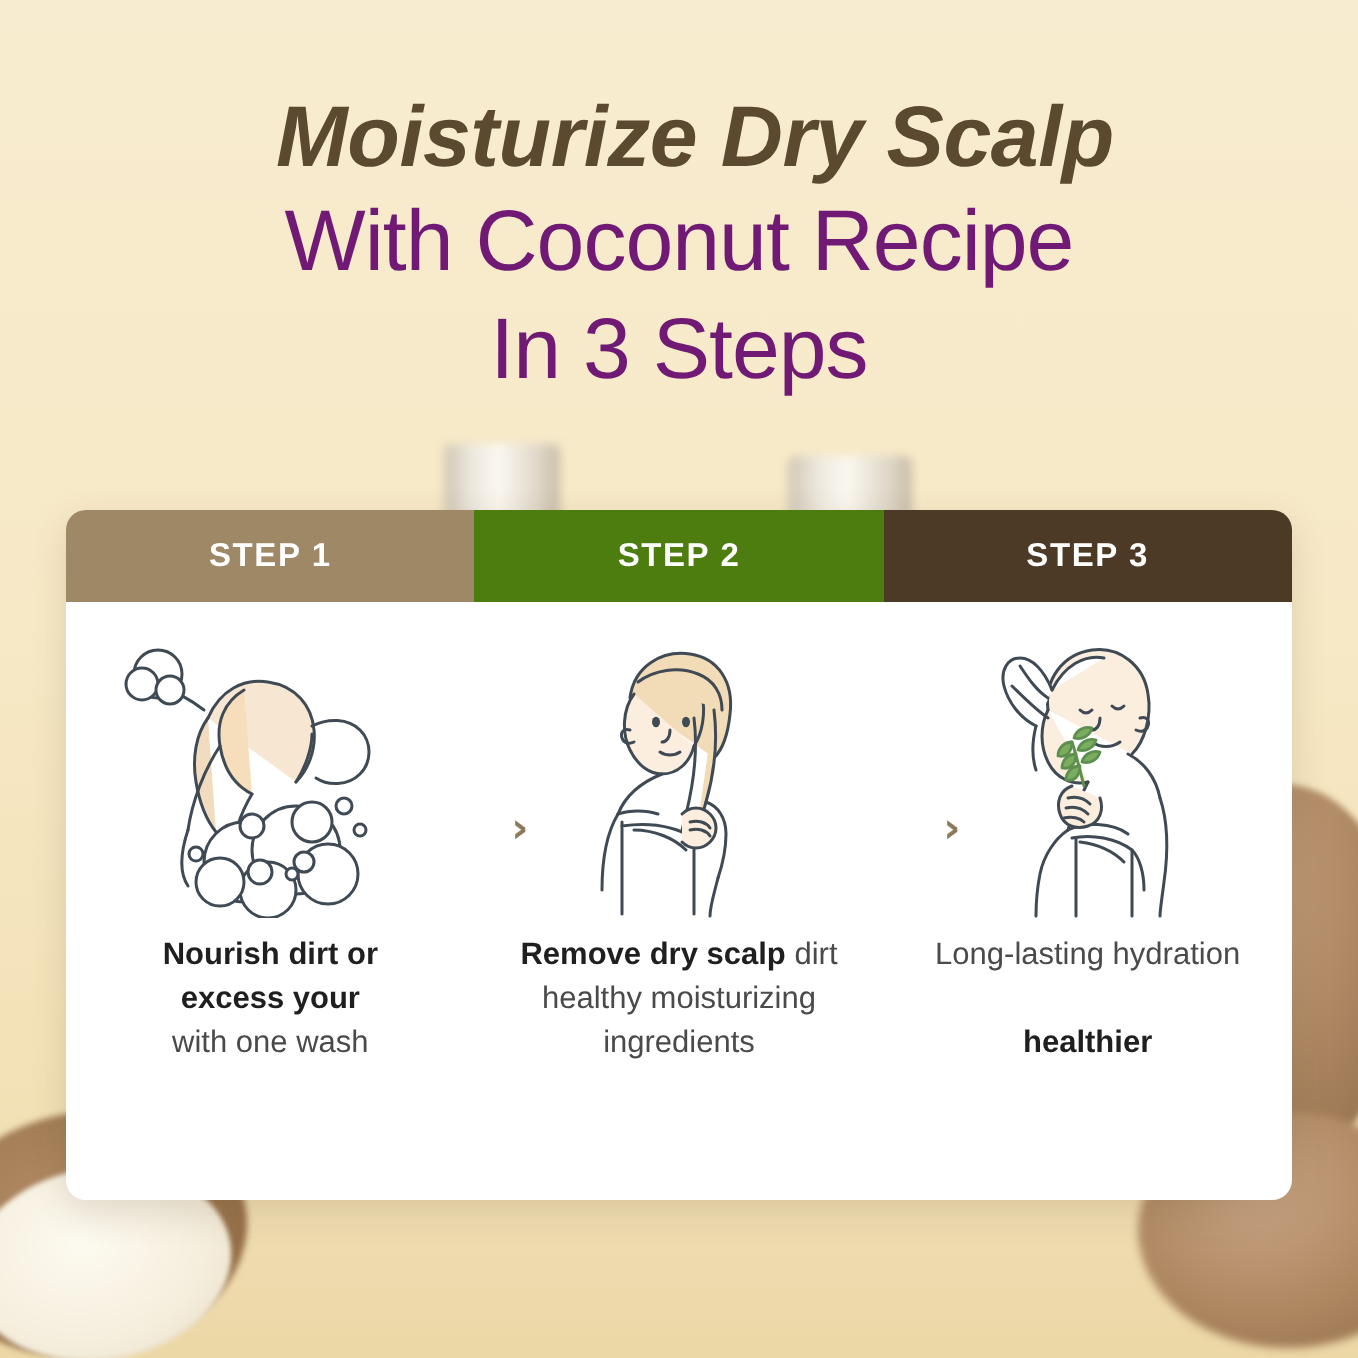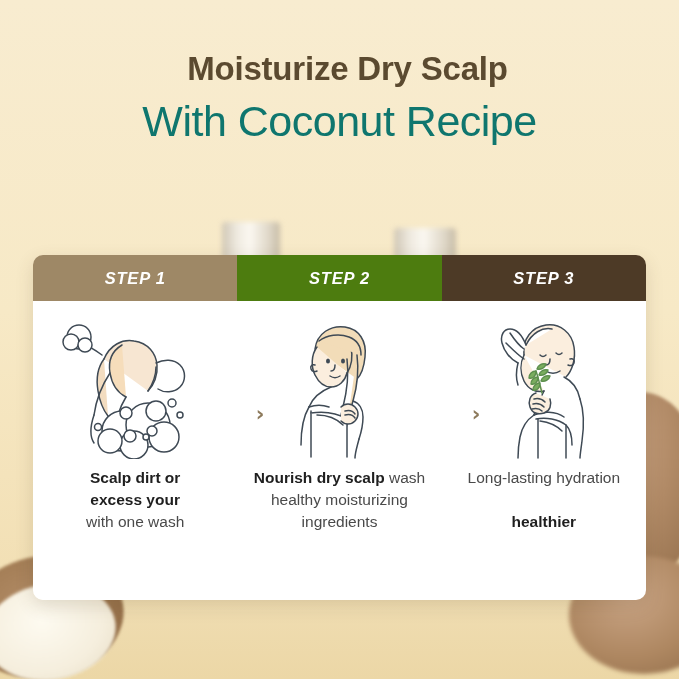--- a/index.html
+++ b/index.html
@@ -60,38 +60,38 @@
     right:-40px;top:556px;width:150px;height:118px;border-radius:50%;
     background:radial-gradient(ellipse at 40% 35%,#caa585 0%,#ae8761 55%,#8d6a47 100%);
     filter:blur(2px);
   }
 
   
   #heading{
     position:absolute;left:0;right:0;top:44px;text-align:center;z-index:5;
   }
   .h-line1{
-    font-size:33px;font-weight:700;color:#5b4a30;
+    font-size:43px;font-weight:700;font-style:italic;color:#5b4a30;
     letter-spacing:-0.2px;line-height:50px;margin-left:16px;
   }
   .h-line2,.h-line3{
-    font-size:43px;font-weight:400;color:#0f766e;line-height:54px;
+    font-size:43px;font-weight:400;color:#701a75;line-height:54px;
     letter-spacing:-0.5px;
   }
 
   
   #steps-card{
     position:absolute;left:33px;top:255px;width:613px;height:345px;
     border-radius:10px;overflow:hidden;z-index:10;
     box-shadow:0 6px 18px rgba(90,70,40,.16);
   }
   #header-row{display:flex;height:46px;}
   .step-header{
     flex:1;display:flex;align-items:center;justify-content:center;
-    color:#fff;font-size:16.5px;font-weight:700;letter-spacing:.8px;font-style:italic;
+    color:#fff;font-size:16.5px;font-weight:700;letter-spacing:.8px;
   }
   #body-row{display:flex;height:299px;background:#fff;}
   .step-panel{
     flex:1;display:flex;flex-direction:column;align-items:center;
     padding:12px 10px 0;box-sizing:border-box;position:relative;
   }
   .step-art{height:148px;width:100%;display:flex;align-items:center;justify-content:center;}
   .step-art svg{display:block;}
   .step-caption{
     margin-top:6px;text-align:center;font-size:15.5px;line-height:22px;
@@ -126,20 +126,21 @@
   </div>
 
   <div class="coconut" id="coconut-left"></div>
   <div id="coconut-left-flesh"></div>
   <div class="coconut" id="coconut-right"></div>
   <div class="coconut" id="coconut-bottom-right"></div>
 
   <div id="heading">
     <div class="h-line1">Moisturize Dry Scalp</div>
     <div class="h-line2">With Coconut Recipe</div>
+    <div class="h-line3">In 3 Steps</div>
   </div>
 
   <div id="steps-card">
 
     <div id="header-row">
       <div class="step-header" id="sh1" style="background: rgb(158, 136, 102);">STEP 1</div>
       <div class="step-header" id="sh2" style="background: #4d7c0f;">STEP 2</div>
       <div class="step-header" id="sh3" style="background: rgb(77, 58, 38); text-align: center;">STEP 3</div>
     </div>
 
@@ -173,21 +174,21 @@
               <circle cx="112" cy="88" r="4" fill="#ffffff" stroke="#3f4a55"></circle>
               <circle cx="120" cy="100" r="3" fill="#ffffff" stroke="#3f4a55"></circle>
               <circle cx="38" cy="112" r="3.5" fill="#ffffff" stroke="#3f4a55"></circle>
               <circle cx="92" cy="116" r="5" fill="#ffffff" stroke="#3f4a55"></circle>
               <circle cx="86" cy="122" r="3" fill="#ffffff" stroke="#3f4a55"></circle>
               <circle cx="70" cy="121" r="6" fill="#ffffff" stroke="#3f4a55"></circle>
             </g>
           </svg>
         </div>
         <div class="step-caption">
-          <span class="em">Scalp dirt or</span><br>
+          <span class="em">Nourish dirt or</span><br>
           <span class="em">excess your</span><br>
           <span class="plain">with one wash</span>
         </div>
       </div>
 
       <div class="step-panel">
         <div class="step-art">
           <svg width="128" height="144" viewBox="0 0 128 144">
             <g fill="none" stroke="#3f4a55" stroke-width="1.5" stroke-linecap="round" stroke-linejoin="round">
               <path d="M40 34 C42 18 56 10 70 12 C84 14 92 26 90 42 C89 52 86 60 82 64" fill="#f2dcb8" stroke="#3f4a55"></path>
@@ -209,22 +210,22 @@
               <path d="M42 100 C52 100 62 104 68 110" stroke="#3f4a55"></path>
               <path d="M78 86 C84 88 88 94 88 102 C88 110 86 118 84 124" stroke="#3f4a55"></path>
               <path d="M84 124 C82 132 80 138 80 143" stroke="#3f4a55"></path>
               <path d="M66 92 C70 88 76 88 80 92 C84 96 84 102 80 106 C76 110 70 110 66 106" fill="#fbeede" stroke="#3f4a55"></path>
               <path d="M70 96 C74 95 78 96 80 99" stroke="#3f4a55"></path>
               <path d="M70 100 C74 99 78 100 80 103" stroke="#3f4a55"></path>
             </g>
           </svg>
         </div>
         <div class="step-caption">
-          <span class="em">Nourish dry scalp</span>
-          <span class="plain">wash</span><br>
+          <span class="em">Remove dry scalp</span>
+          <span class="plain">dirt</span><br>
           <span class="plain">healthy moisturizing</span><br>
           <span class="plain">ingredients</span>
         </div>
       </div>
 
       <div class="step-panel">
         <div class="step-art">
           <svg width="128" height="144" viewBox="0 0 128 144">
             <g fill="none" stroke="#3f4a55" stroke-width="1.5" stroke-linecap="round" stroke-linejoin="round">
               <path d="M44 40 C42 24 52 12 66 10 C80 8 92 18 94 32 C96 44 92 56 86 62" fill="#fbeede" stroke="#3f4a55"></path>

